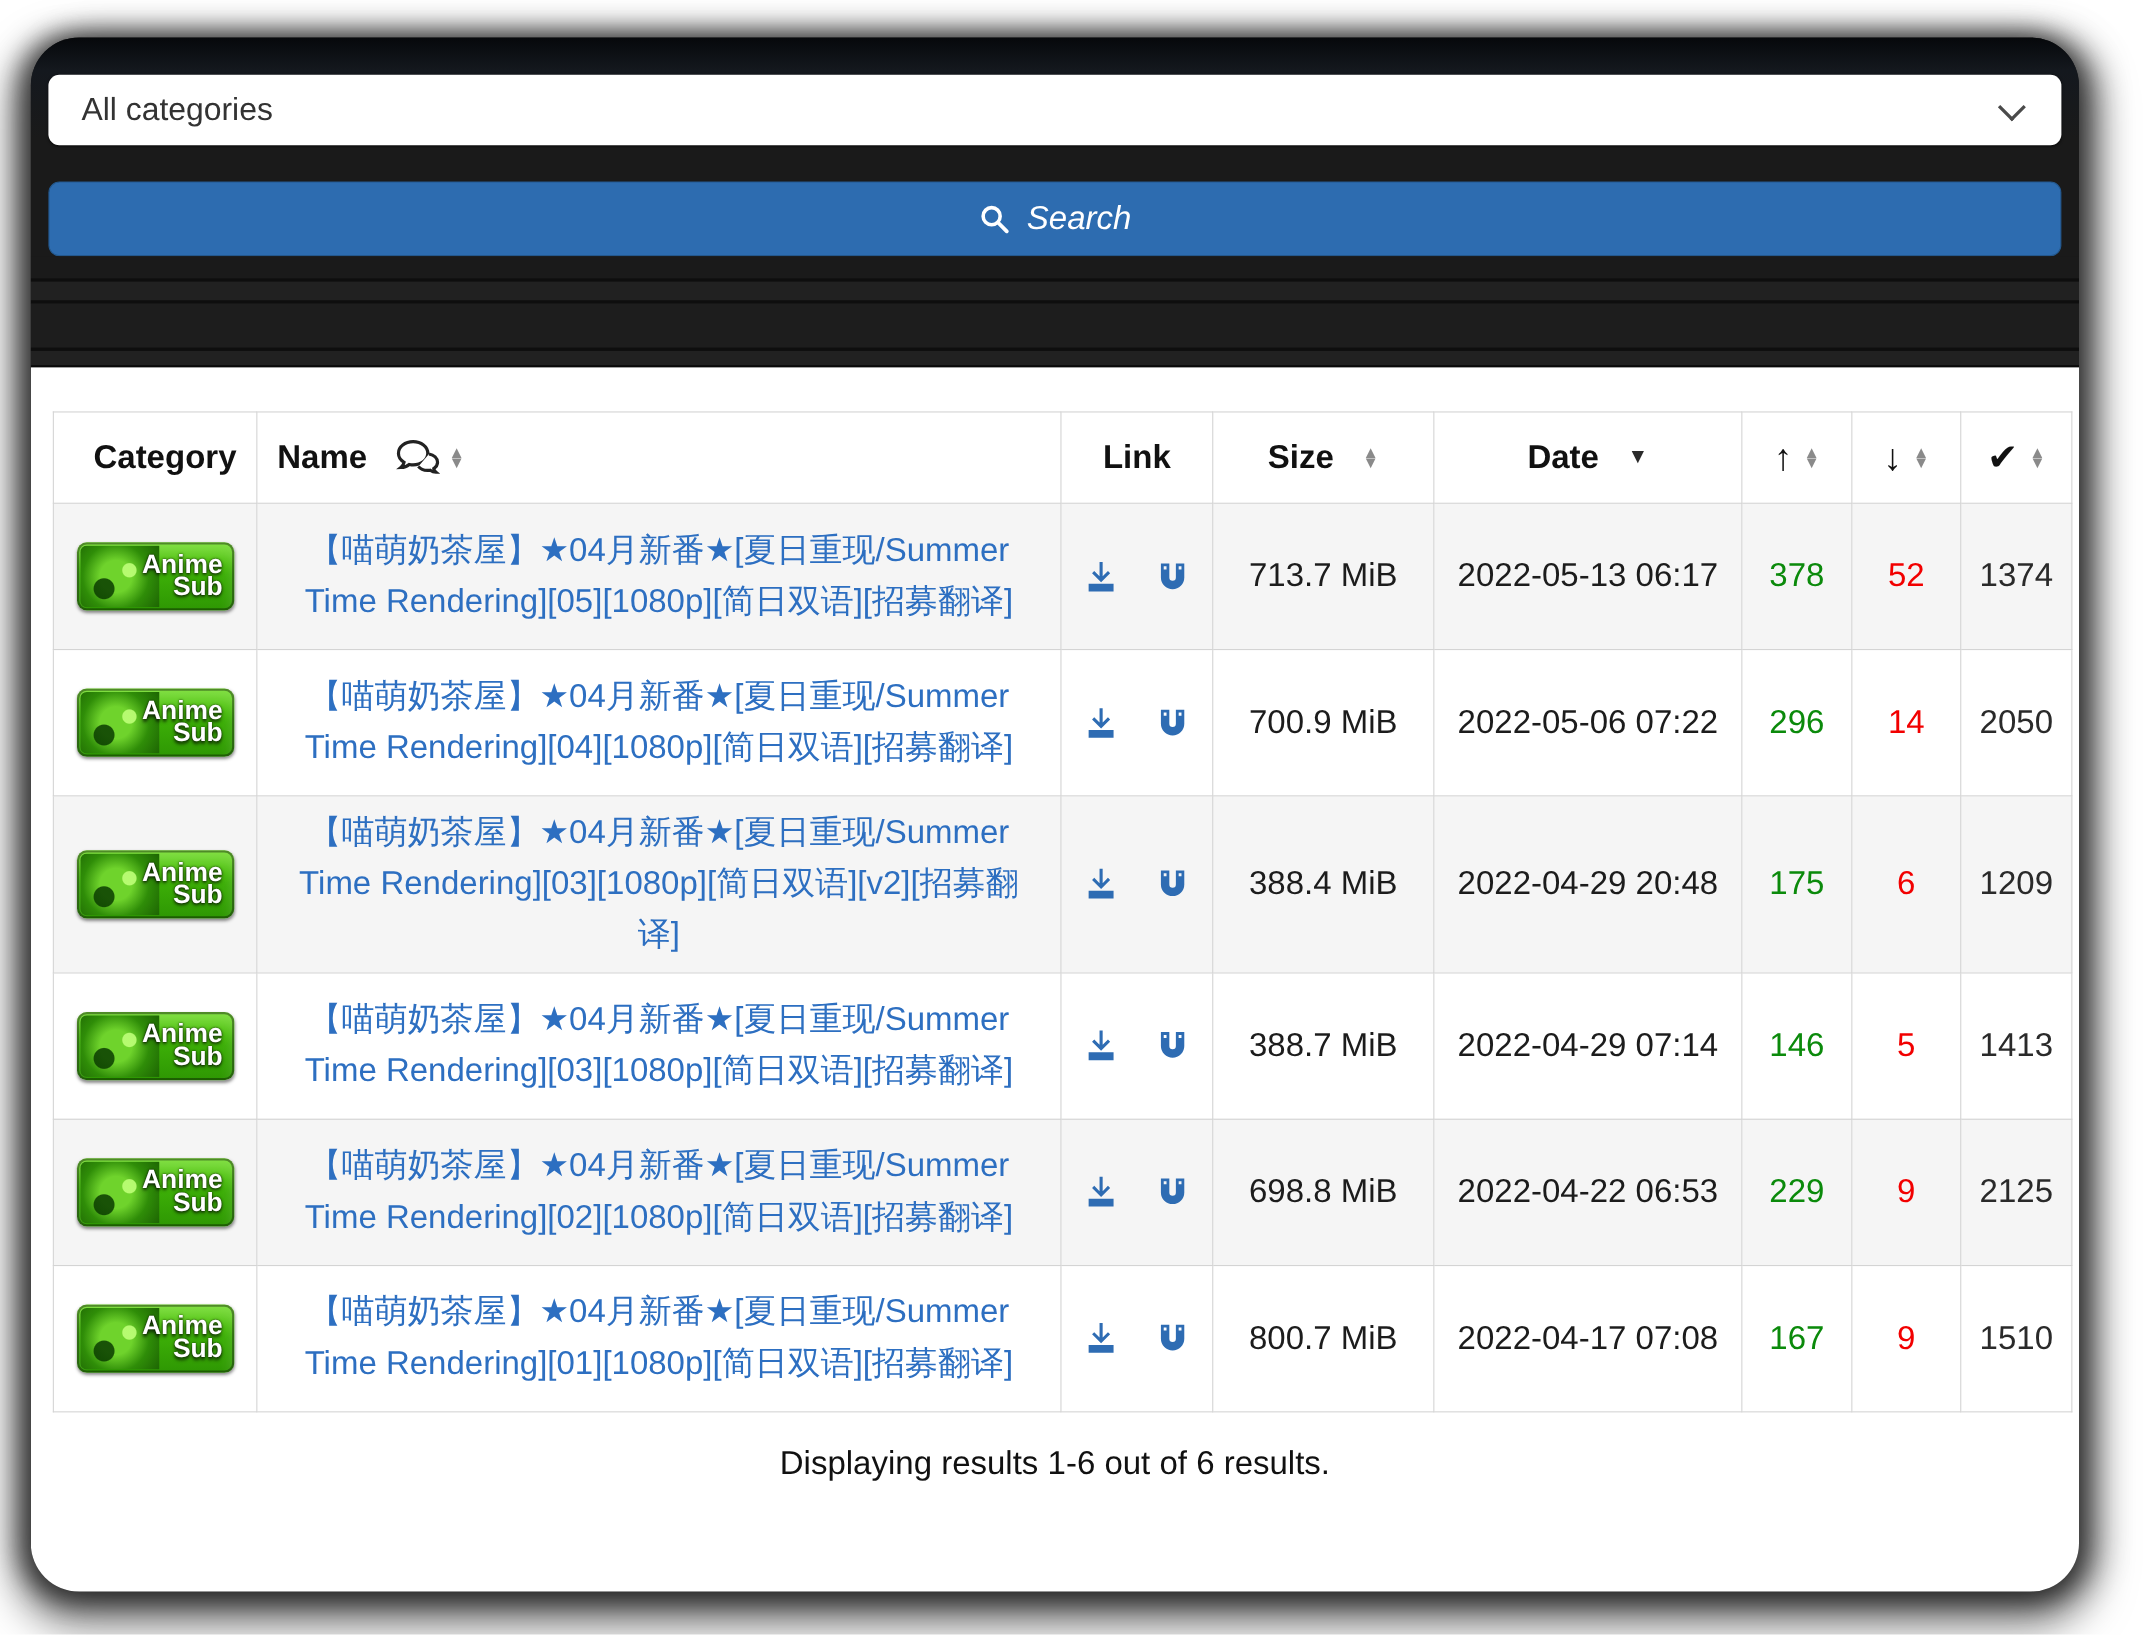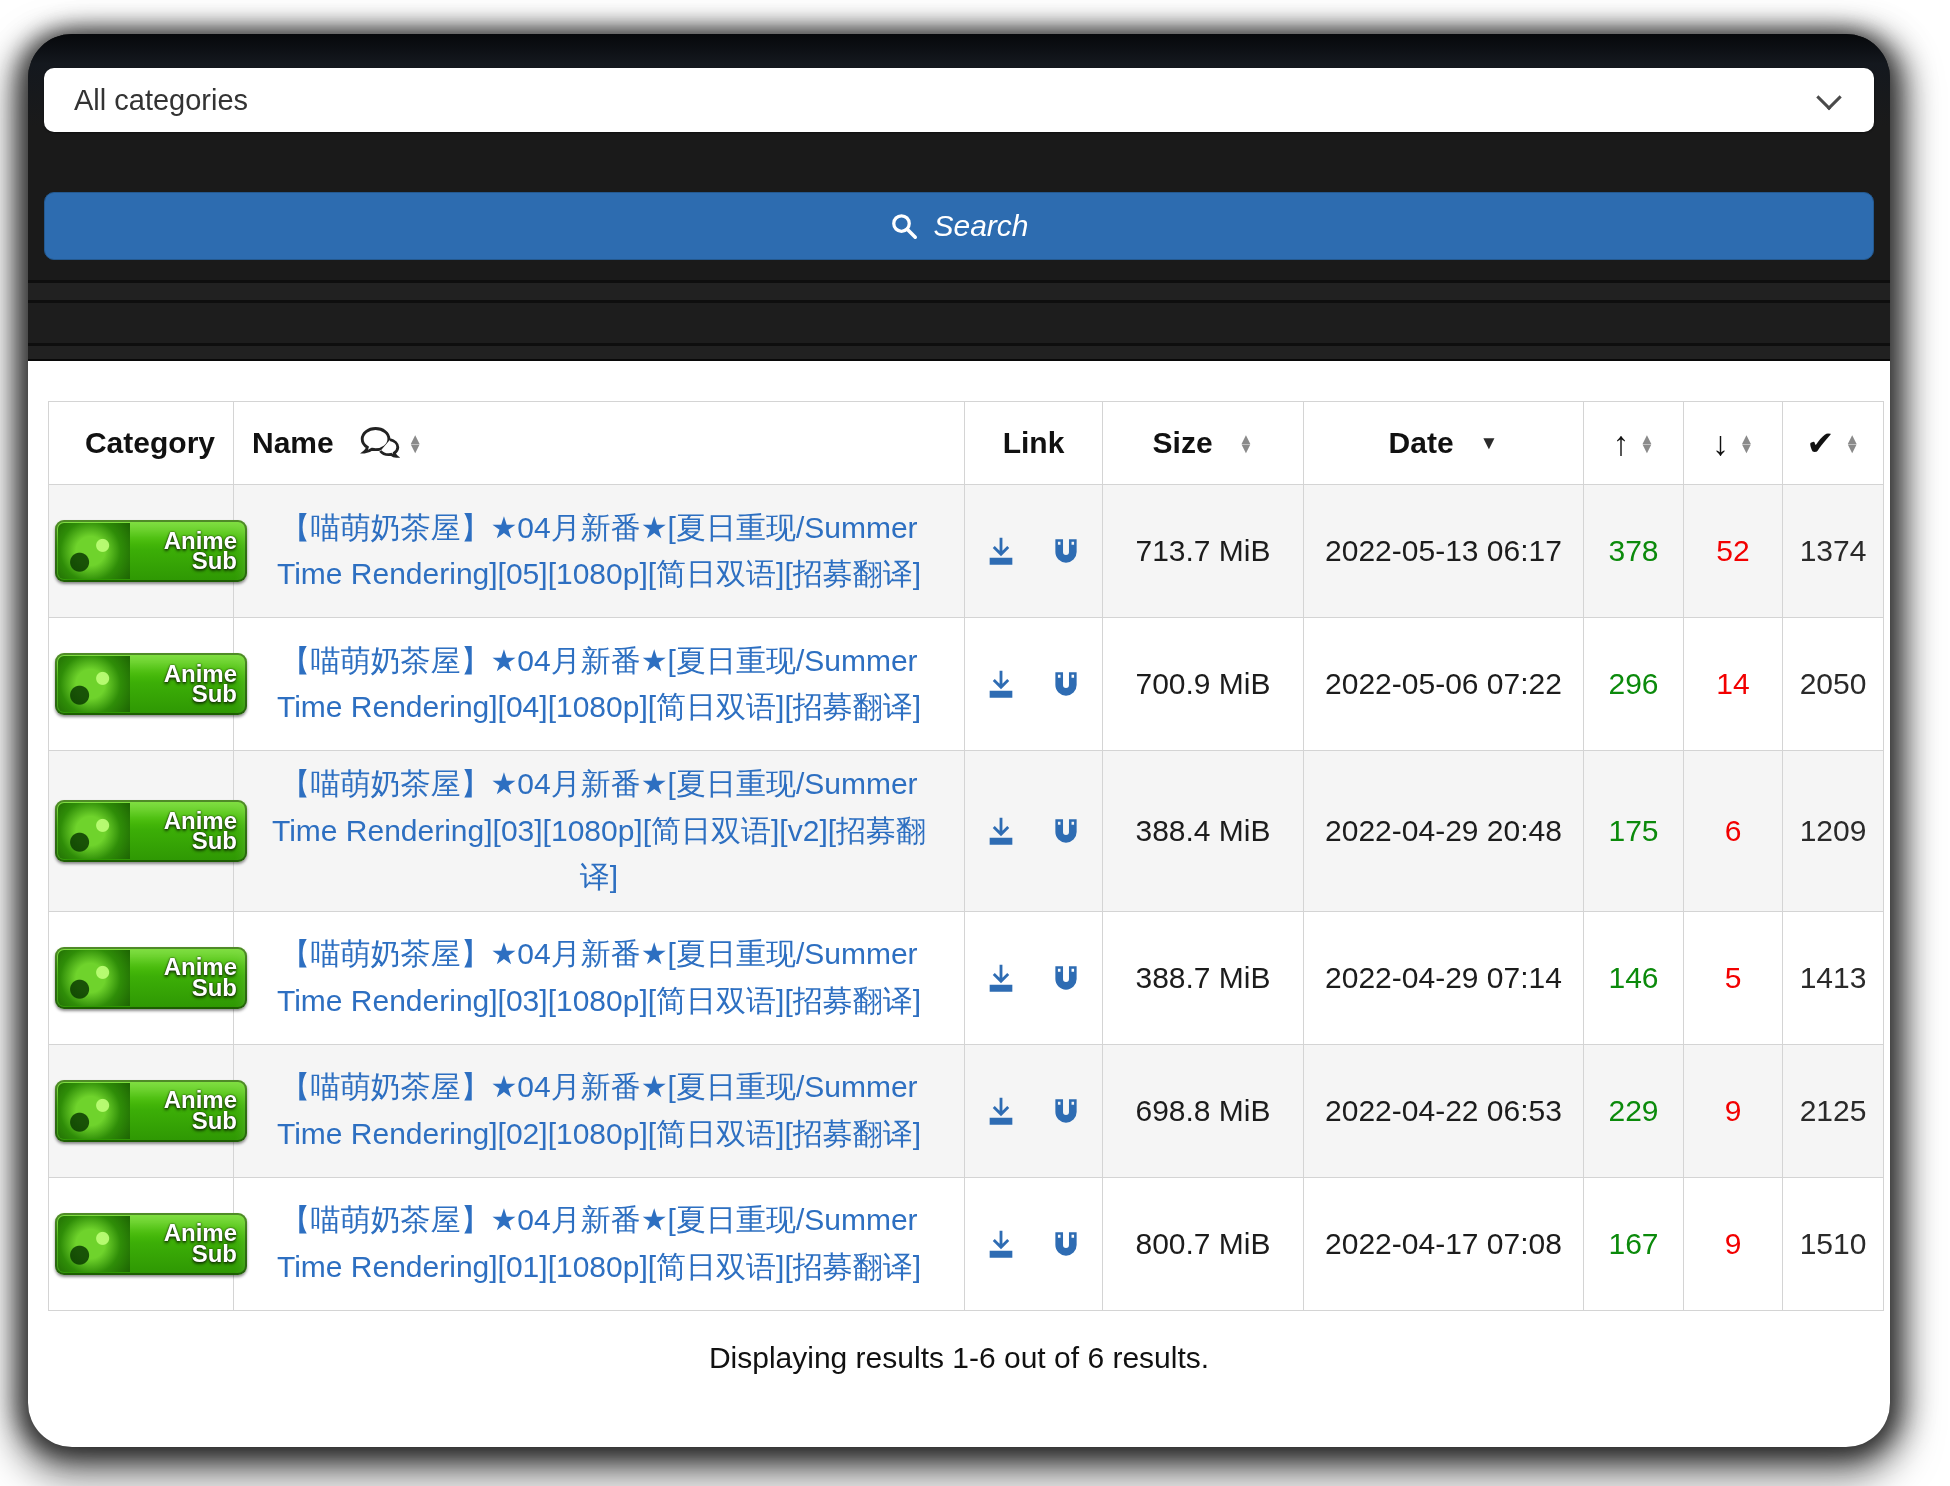--- a/index.html
+++ b/index.html
@@ -30,21 +30,21 @@
     display:flex;align-items:center;padding:0 24px;margin-bottom:42px;
     font-size:31px;color:#333;cursor:text;
   }
   .search-input .sel{background:#b5d0f7;padding:6px 2px;border-radius:2px;}
   .select{
     position:relative;height:64px;background:#fff;border-radius:10px;
     display:flex;align-items:center;padding:0 30px;margin-bottom:45px;
     font-size:29px;color:#333;cursor:pointer;
     box-shadow:0 1px 2px rgba(0,0,0,.45);
   }
-  .select.second{margin-bottom:60px;}
+  .select.second{margin-bottom:33px;}
   .chev{
     position:absolute;right:36px;top:50%;width:15px;height:15px;
     border-right:3px solid #4a4a4a;border-bottom:3px solid #4a4a4a;
     transform:translateY(-64%) rotate(45deg);
   }
   .btn-search{
     height:66px;background:#2d6cb0;border-radius:10px;border:1px solid #24598f;
     display:flex;align-items:center;justify-content:center;gap:14px;
     color:#fff;font-size:30px;cursor:pointer;font-style:italic;
   }
@@ -74,21 +74,21 @@
   .sortpair{display:flex;flex-direction:column;line-height:.62;font-size:15px;color:#8a8a8a;}
   .tri-desc{font-size:19px;color:#2b2b2b;}
   .hdr-glyph{font-size:34px;font-weight:bold;color:#111;}
   .hdr-right{display:flex;align-items:center;gap:8px;}
   
   .c-name{text-align:left;padding:10px 20px !important;line-height:1.55;}
   .name-link{color:#2d6fc1;text-decoration:none;cursor:pointer;}
   
   .badge{
     display:flex;align-items:center;justify-content:flex-end;
-    width:192px;height:62px;margin:0 auto;border-radius:9px;position:relative;overflow:hidden;
+    width:143px;height:62px;margin:0 auto;border-radius:9px;position:relative;overflow:hidden;
     background:linear-gradient(180deg,#61d911 0%,#3cae07 48%,#2e9703 100%);
     box-shadow:inset 0 0 0 2px rgba(0,0,0,.38), inset 0 12px 14px rgba(255,255,255,.22), 0 2px 3px rgba(0,0,0,.45);
     cursor:pointer;
   }
   .badge-face{
     position:absolute;left:3px;top:3px;width:72px;height:56px;border-radius:6px 0 0 6px;
     background:
       radial-gradient(circle at 30% 70%, rgba(10,60,0,.85) 0 9px, rgba(10,60,0,0) 10px),
       radial-gradient(circle at 62% 40%, rgba(190,255,120,.9) 0 6px, rgba(190,255,120,0) 7px),
       radial-gradient(circle at 45% 50%, #6fd32c 0 30%, #2f8d08 62%, #1d6403 100%);

